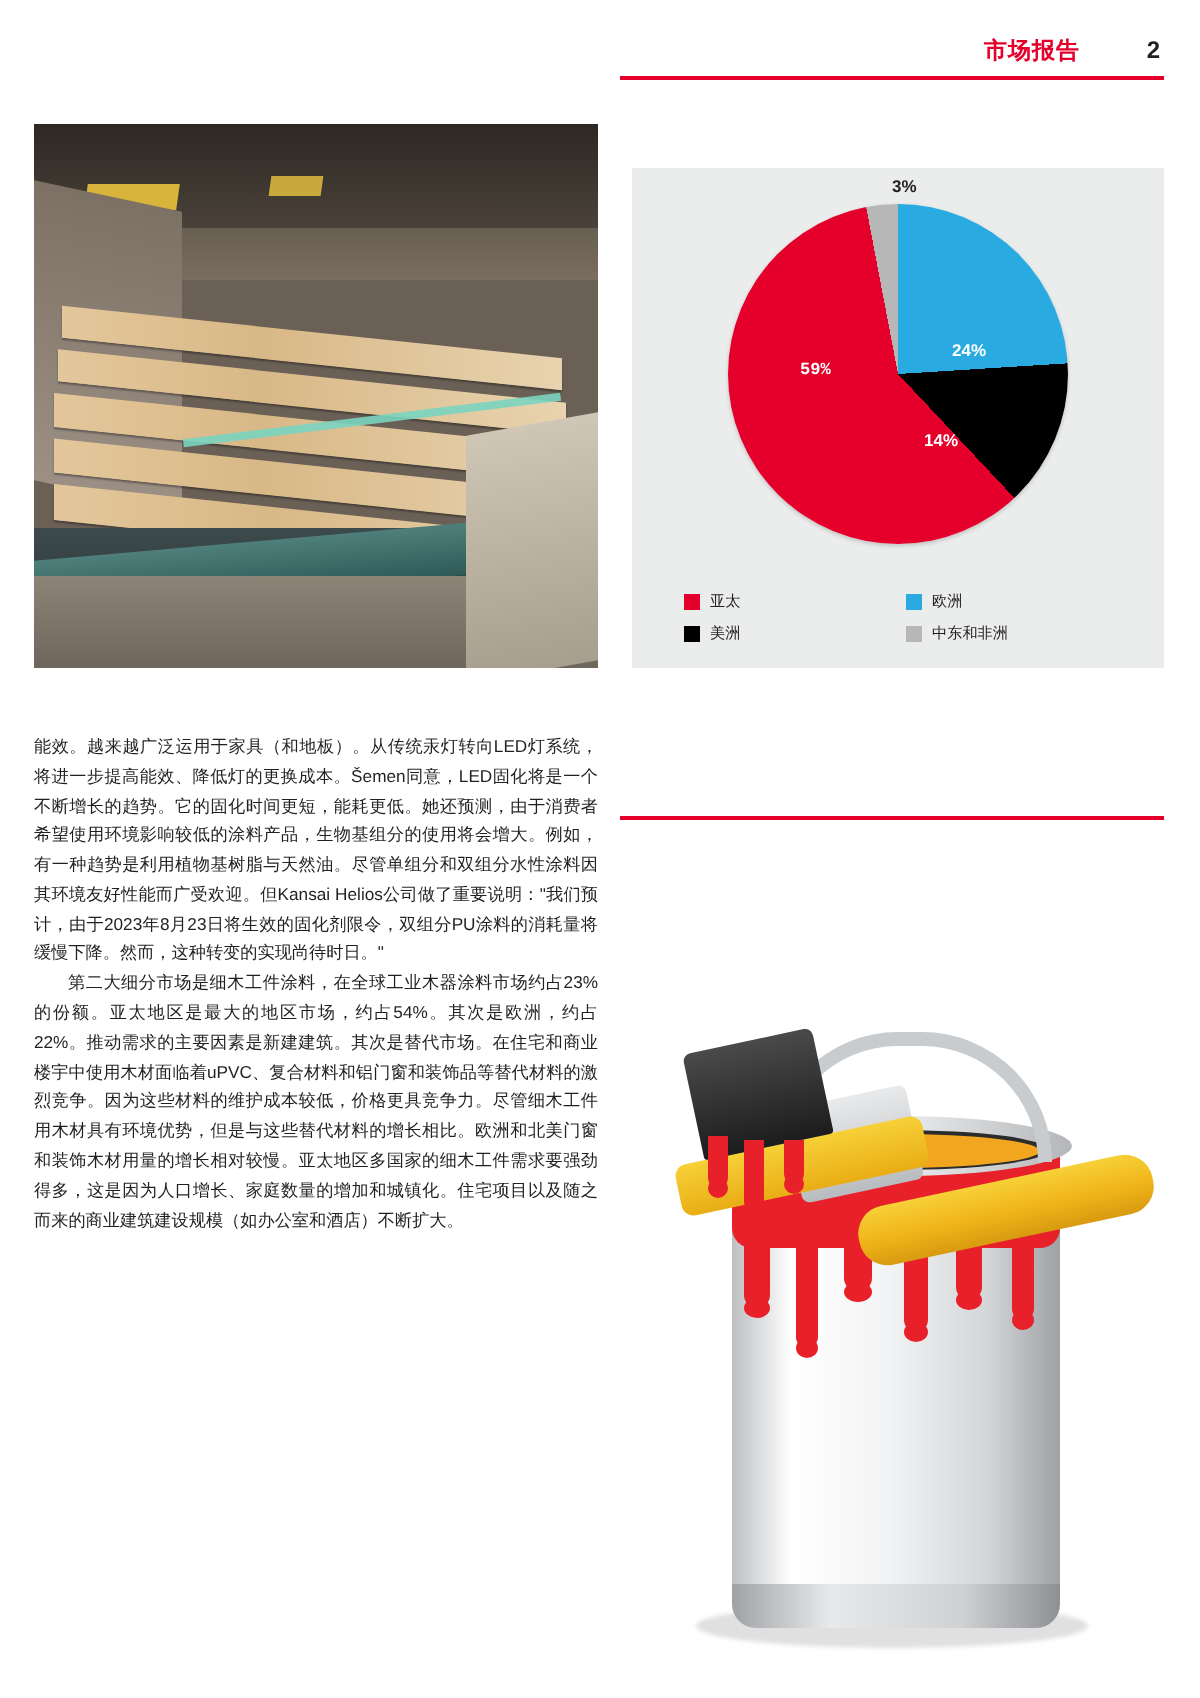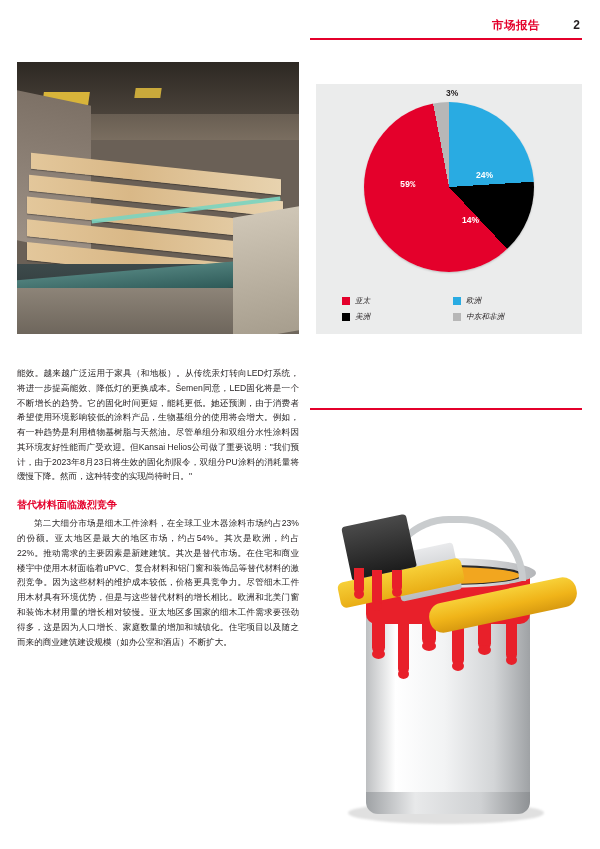--- a/index.html
+++ b/index.html
@@ -180,21 +180,20 @@
     display: grid;
     grid-template-columns: 1fr 1fr;
     grid-row-gap: 6px;
     grid-column-gap: 6px;
   }
   .legend-item {
     display: flex;
     align-items: center;
     font-size: 7.6px;
     color: #231f20;
-    font-style: italic;
   }
   .legend-swatch {
     width: 8px;
     height: 8px;
     margin-right: 5px;
     flex: 0 0 auto;
   }
 
   
   .body-col {
@@ -425,21 +424,20 @@
       </div>
       <div class="legend-item">
         <span class="legend-swatch" style="background:#b7b7b7;"></span>
         <span>中东和非洲</span>
       </div>
     </div>
   </div>
 
   <div class="body-col">
     <p>能效。越来越广泛运用于家具（和地板）。从传统汞灯转向LED灯系统，将进一步提高能效、降低灯的更换成本。Šemen同意，LED固化将是一个不断增长的趋势。它的固化时间更短，能耗更低。她还预测，由于消费者希望使用环境影响较低的涂料产品，生物基组分的使用将会增大。例如，有一种趋势是利用植物基树脂与天然油。尽管单组分和双组分水性涂料因其环境友好性能而广受欢迎。但Kansai Helios公司做了重要说明："我们预计，由于2023年8月23日将生效的固化剂限令，双组分PU涂料的消耗量将缓慢下降。然而，这种转变的实现尚待时日。"</p>
-    <div class="subhead">替代材料面临激烈竞争</div>
     <p class="indent">第二大细分市场是细木工件涂料，在全球工业木器涂料市场约占23%的份额。亚太地区是最大的地区市场，约占54%。其次是欧洲，约占22%。推动需求的主要因素是新建建筑。其次是替代市场。在住宅和商业楼宇中使用木材面临着uPVC、复合材料和铝门窗和装饰品等替代材料的激烈竞争。因为这些材料的维护成本较低，价格更具竞争力。尽管细木工件用木材具有环境优势，但是与这些替代材料的增长相比。欧洲和北美门窗和装饰木材用量的增长相对较慢。亚太地区多国家的细木工件需求要强劲得多，这是因为人口增长、家庭数量的增加和城镇化。住宅项目以及随之而来的商业建筑建设规模（如办公室和酒店）不断扩大。</p>
     <div class="para-gap"></div>
   </div>
 
   <div class="right-rule"></div>
 
   <div class="illustration">
     <div class="il-shadow"></div>
 
     <div class="can-body"></div>

